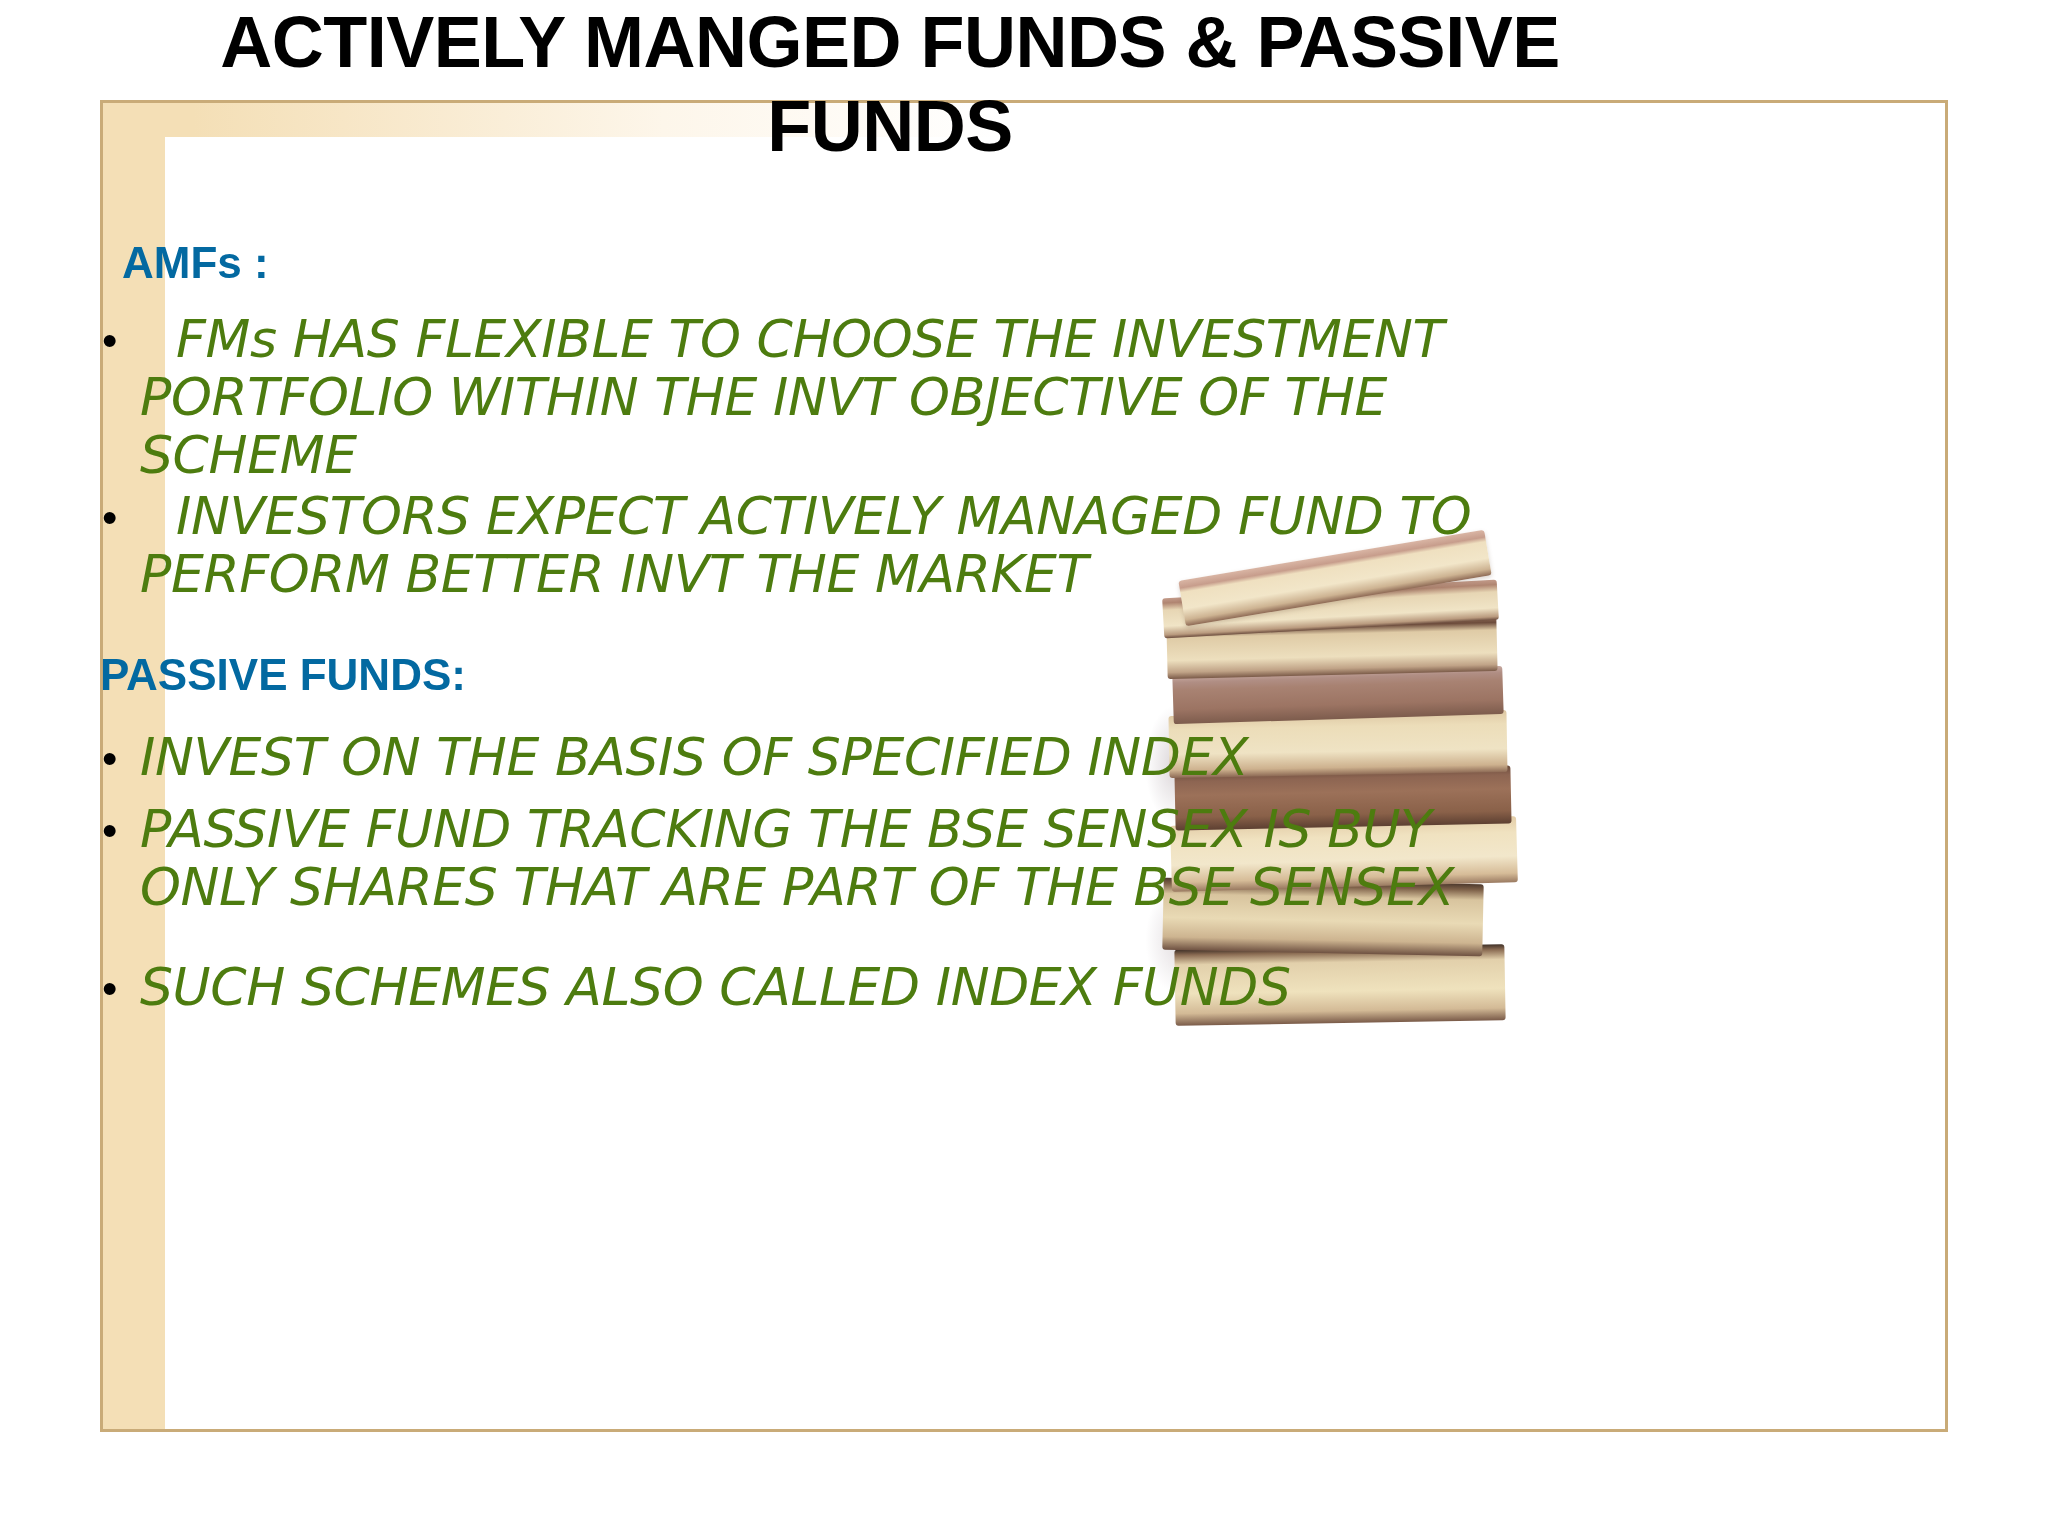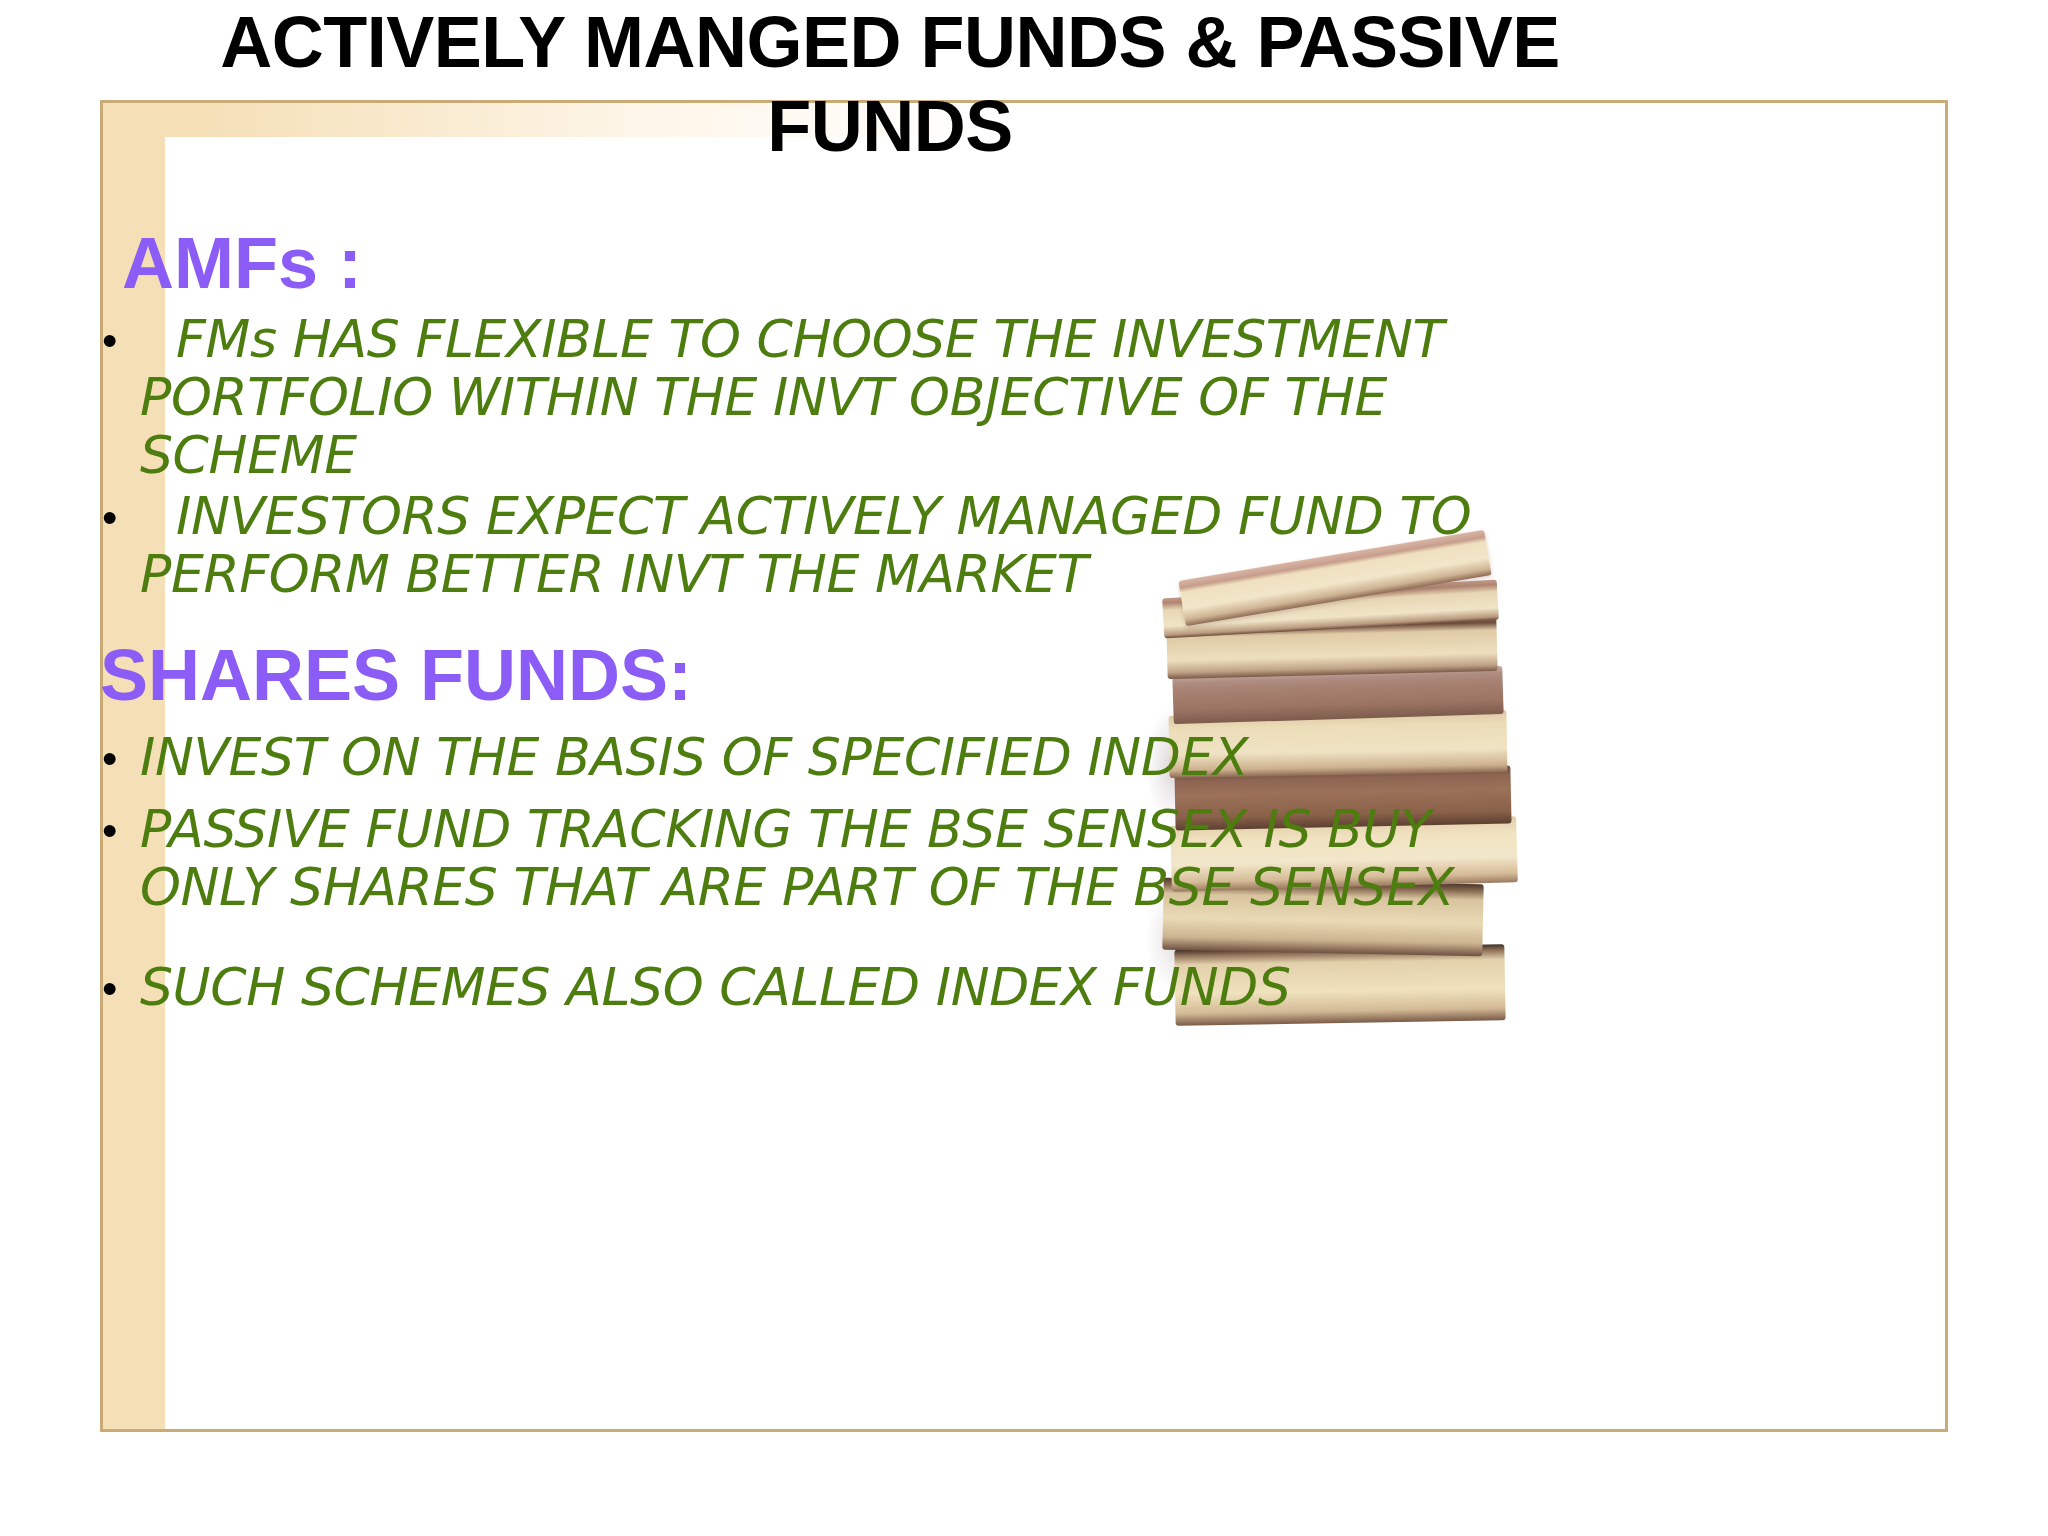--- a/index.html
+++ b/index.html
@@ -150,23 +150,23 @@
     font-size: 72px;
     line-height: 84px;
     color: #000000;
     letter-spacing: -0.5px;
   }
 
   .heading {
     position: absolute;
     font-family: "Liberation Sans", sans-serif;
     font-weight: bold;
-    font-size: 72px;
+    font-size: 44px;
     line-height: 60px;
-    color: #8b5cf6;
+    color: #0369a1;
   }
   .heading.amfs { left: 122px; top: 233px; }
   .heading.passive { left: 100px; top: 645px; }
 
   .bullet-row {
     position: absolute;
     display: flex;
     align-items: flex-start;
     color: #000000;
   }
@@ -231,21 +231,21 @@
     <div class="bullet-row b1">
       <span class="bullet-dot">•</span>
       <span class="bullet-text">FMs HAS FLEXIBLE TO CHOOSE THE INVESTMENT PORTFOLIO WITHIN THE INVT OBJECTIVE OF THE SCHEME</span>
     </div>
 
     <div class="bullet-row b2">
       <span class="bullet-dot">•</span>
       <span class="bullet-text">INVESTORS EXPECT ACTIVELY MANAGED FUND TO PERFORM BETTER INVT THE MARKET</span>
     </div>
 
-    <div class="heading passive">SHARES FUNDS:</div>
+    <div class="heading passive">PASSIVE FUNDS:</div>
 
     <div class="bullet-row b3">
       <span class="bullet-dot">•</span>
       <span class="bullet-text">INVEST ON THE BASIS OF SPECIFIED INDEX</span>
     </div>
 
     <div class="bullet-row b4">
       <span class="bullet-dot">•</span>
       <span class="bullet-text">PASSIVE FUND TRACKING THE BSE SENSEX IS BUY ONLY SHARES THAT ARE PART OF THE BSE SENSEX</span>
     </div>

